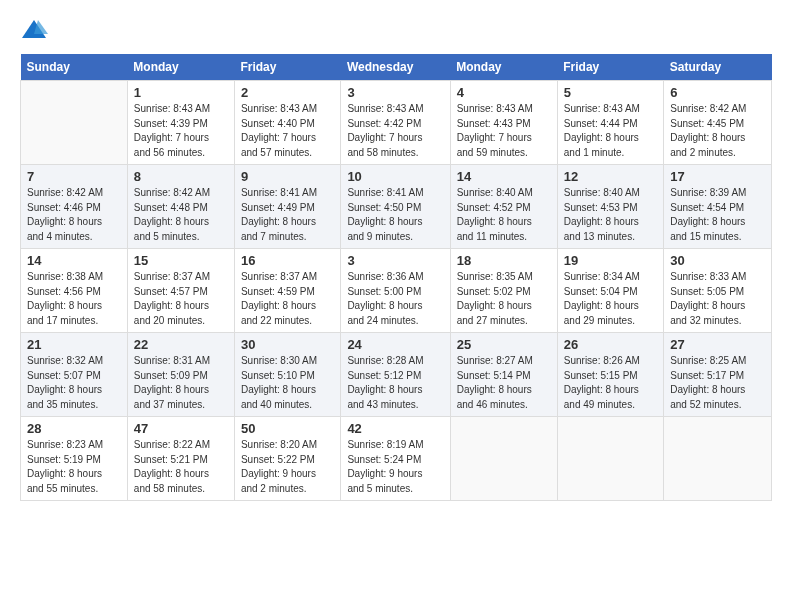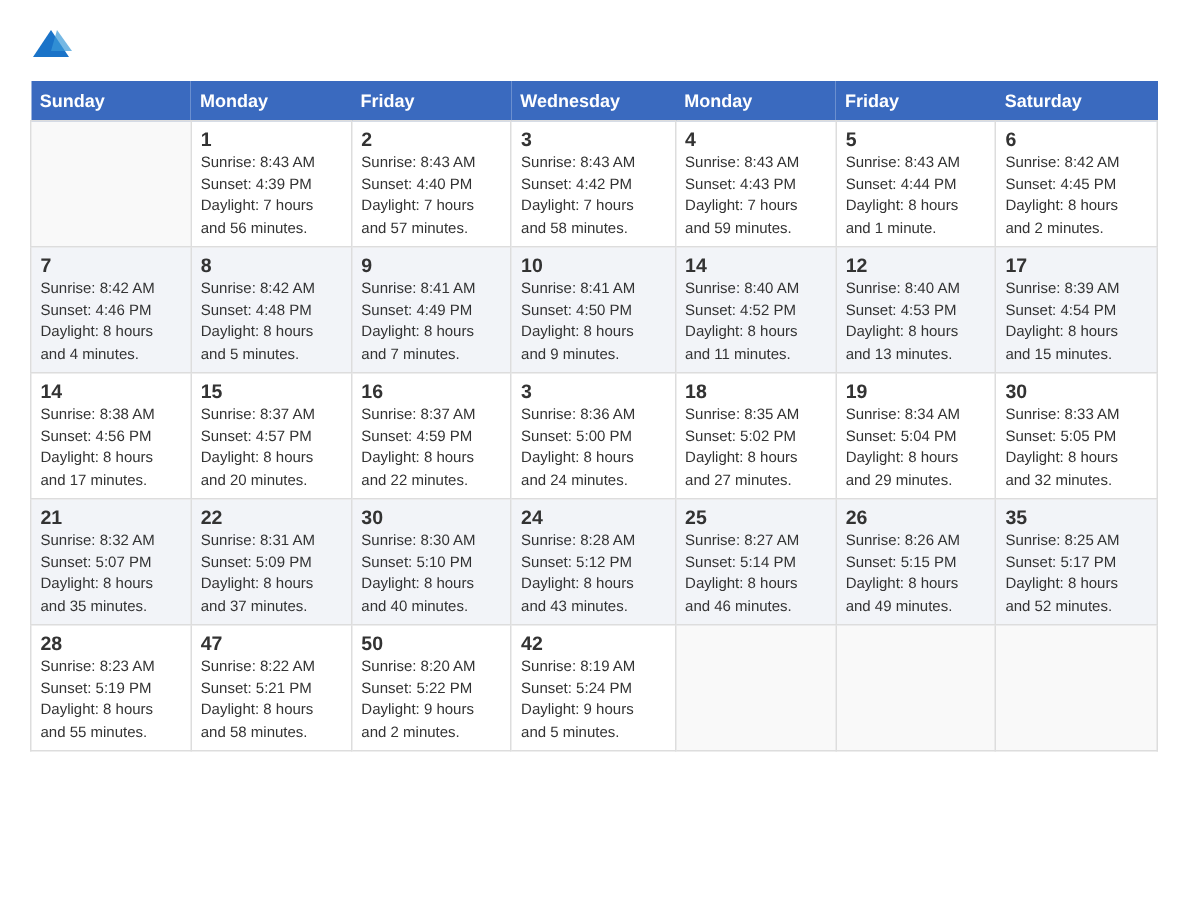--- a/index.html
+++ b/index.html
@@ -236,21 +236,21 @@
           </td>
           <td>
             <span class="day-number">25</span>
             <div class="day-info">Sunrise: 8:27 AM<br>Sunset: 5:14 PM<br>Daylight: 8 hours<br>and 46 minutes.</div>
           </td>
           <td>
             <span class="day-number">26</span>
             <div class="day-info">Sunrise: 8:26 AM<br>Sunset: 5:15 PM<br>Daylight: 8 hours<br>and 49 minutes.</div>
           </td>
           <td>
-            <span class="day-number">35</span>
+            <span class="day-number">27</span>
             <div class="day-info">Sunrise: 8:25 AM<br>Sunset: 5:17 PM<br>Daylight: 8 hours<br>and 52 minutes.</div>
           </td>
         </tr>
         <tr>
           <td>
             <span class="day-number">28</span>
             <div class="day-info">Sunrise: 8:23 AM<br>Sunset: 5:19 PM<br>Daylight: 8 hours<br>and 55 minutes.</div>
           </td>
           <td>
             <span class="day-number">47</span>

